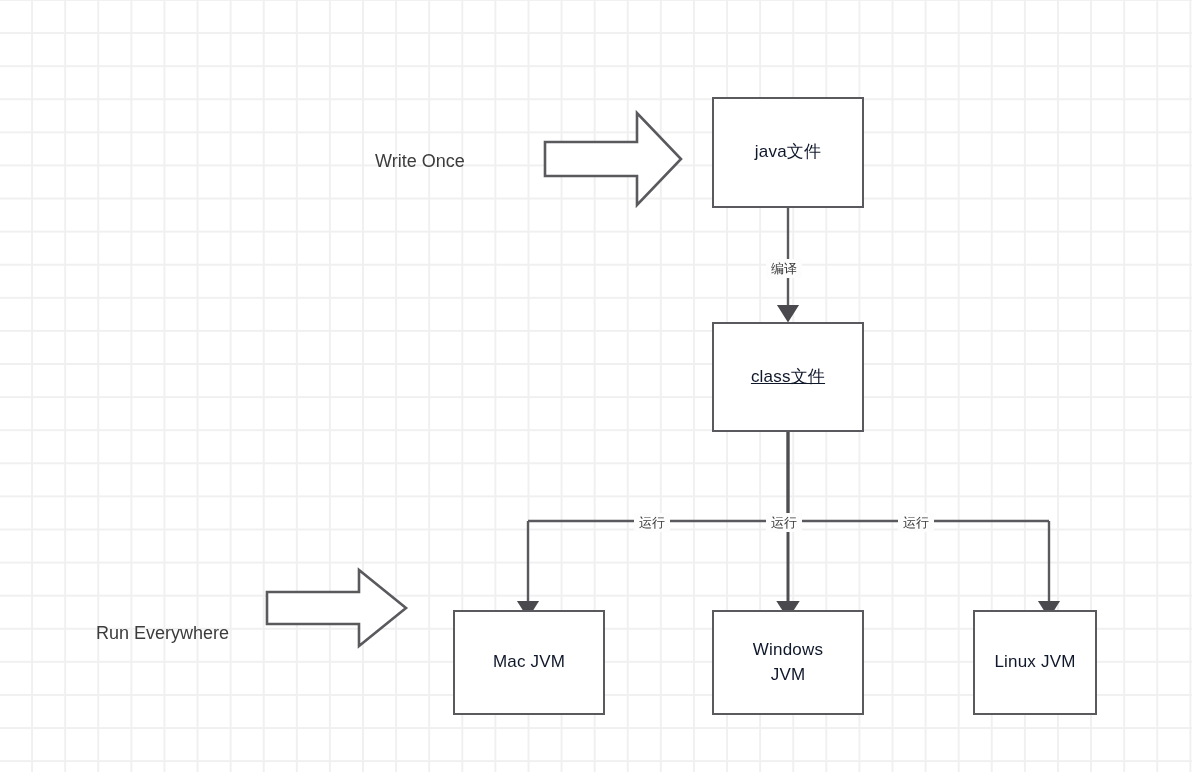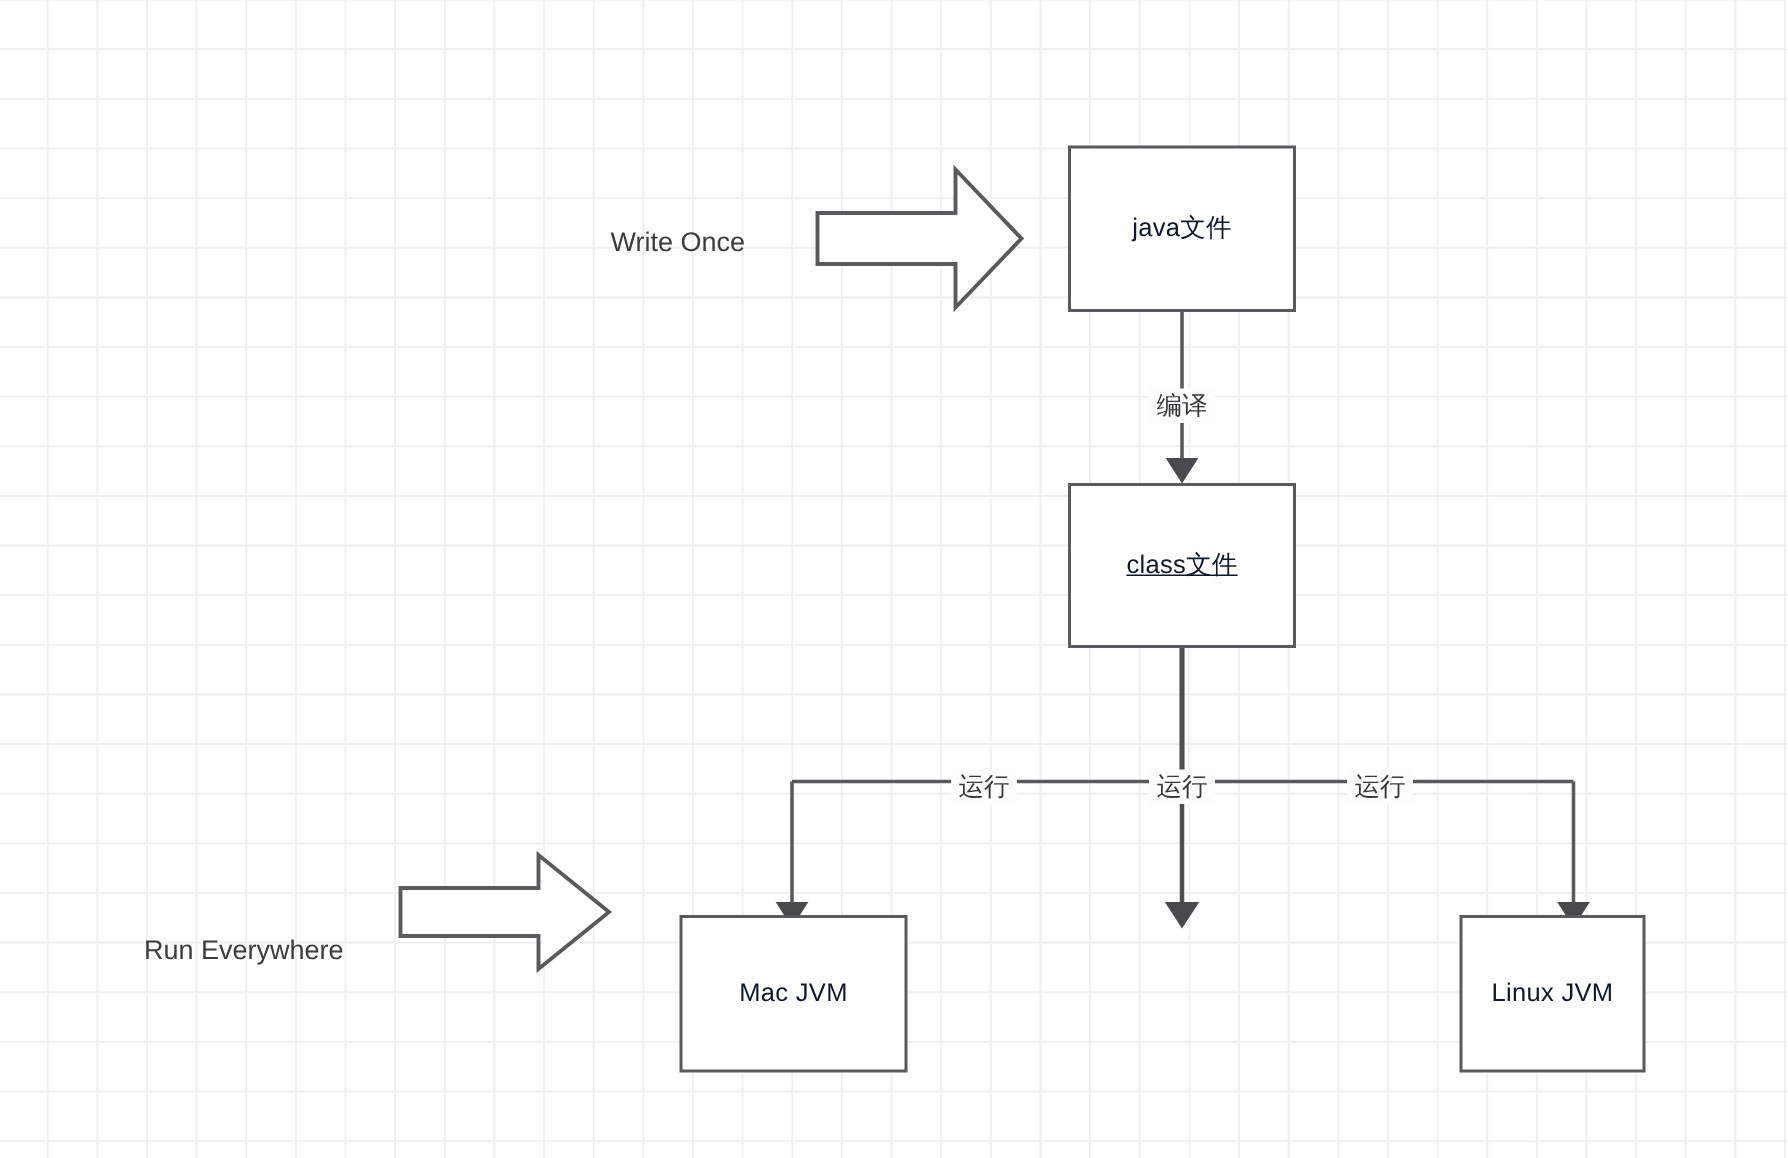--- a/index.html
+++ b/index.html
@@ -55,40 +55,40 @@
   .node-java    { left: 712px; top: 97px;  width: 152px; height: 111px; }
   .node-class   { left: 712px; top: 322px; width: 152px; height: 110px; text-decoration: underline; }
   .node-mac     { left: 453px; top: 610px; width: 152px; height: 105px; }
   .node-windows { left: 712px; top: 610px; width: 152px; height: 105px; }
   .node-linux   { left: 973px; top: 610px; width: 124px; height: 105px; }
 
   
   .edge-label {
     position: absolute;
     color: #39393b;
-    font-size: 17px;
+    font-size: 13px;
     line-height: 1;
     background: #fdfdfd;
     padding: 3px 5px;
     white-space: nowrap;
   }
   .lbl-compile  { left: 766px; top: 259px; }
   .lbl-run-1    { left: 634px; top: 513px; }
   .lbl-run-2    { left: 766px; top: 513px; }
   .lbl-run-3    { left: 898px; top: 513px; }
 
   
   .caption {
     position: absolute;
     color: #3c3c3e;
     font-size: 18px;
     line-height: 1;
     white-space: nowrap;
   }
-  .cap-write-once     { left: 375px; top: 152px; margin-left: 32px; }
+  .cap-write-once     { left: 375px; top: 152px; }
   .cap-run-everywhere { left: 96px;  top: 624px; }
 </style>
 </head>
 <body>
 
 <div id="canvas">
 
   <svg id="wires" viewBox="0 0 1192 772">
     <defs>
       <marker id="ah" markerWidth="11" markerHeight="11" refX="1.2" refY="5" orient="auto" markerUnits="strokeWidth">
@@ -121,20 +121,24 @@
   </div>
 
   <div class="node node-class">
     <span>class文件</span>
   </div>
 
   <div class="node node-mac">
     <span>Mac JVM</span>
   </div>
 
+  <div class="node node-windows">
+    <span>Windows
+JVM</span>
+  </div>
 
   <div class="node node-linux">
     <span>Linux JVM</span>
   </div>
 
   <div class="edge-label lbl-compile">编译</div>
   <div class="edge-label lbl-run-1">运行</div>
   <div class="edge-label lbl-run-2">运行</div>
   <div class="edge-label lbl-run-3">运行</div>
 

